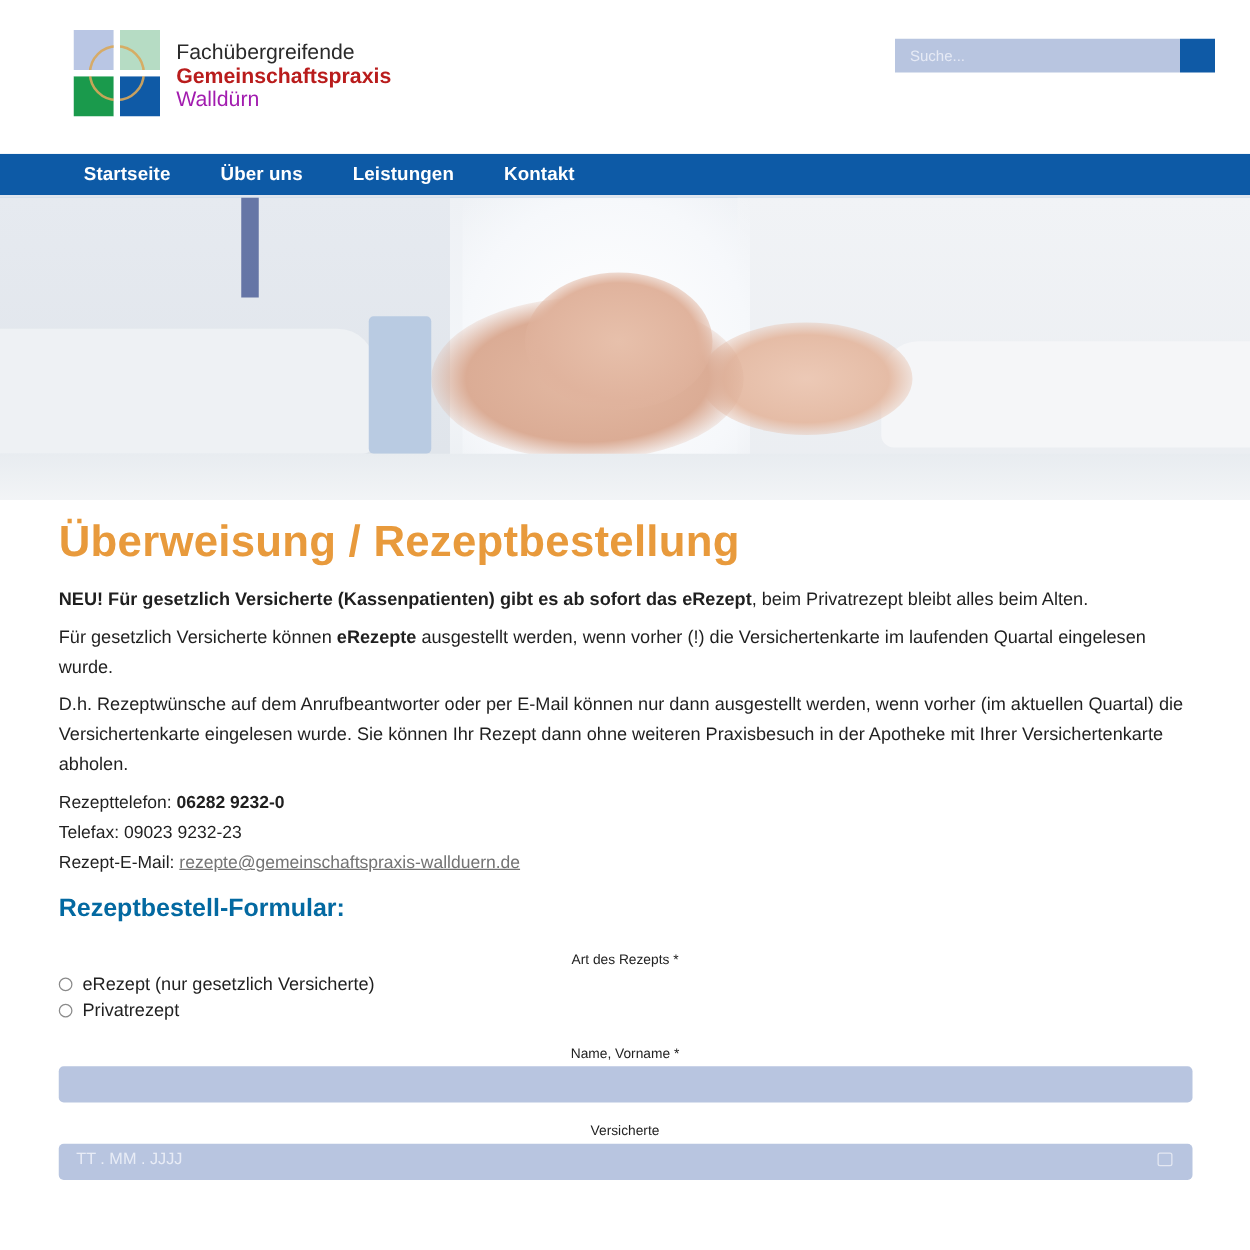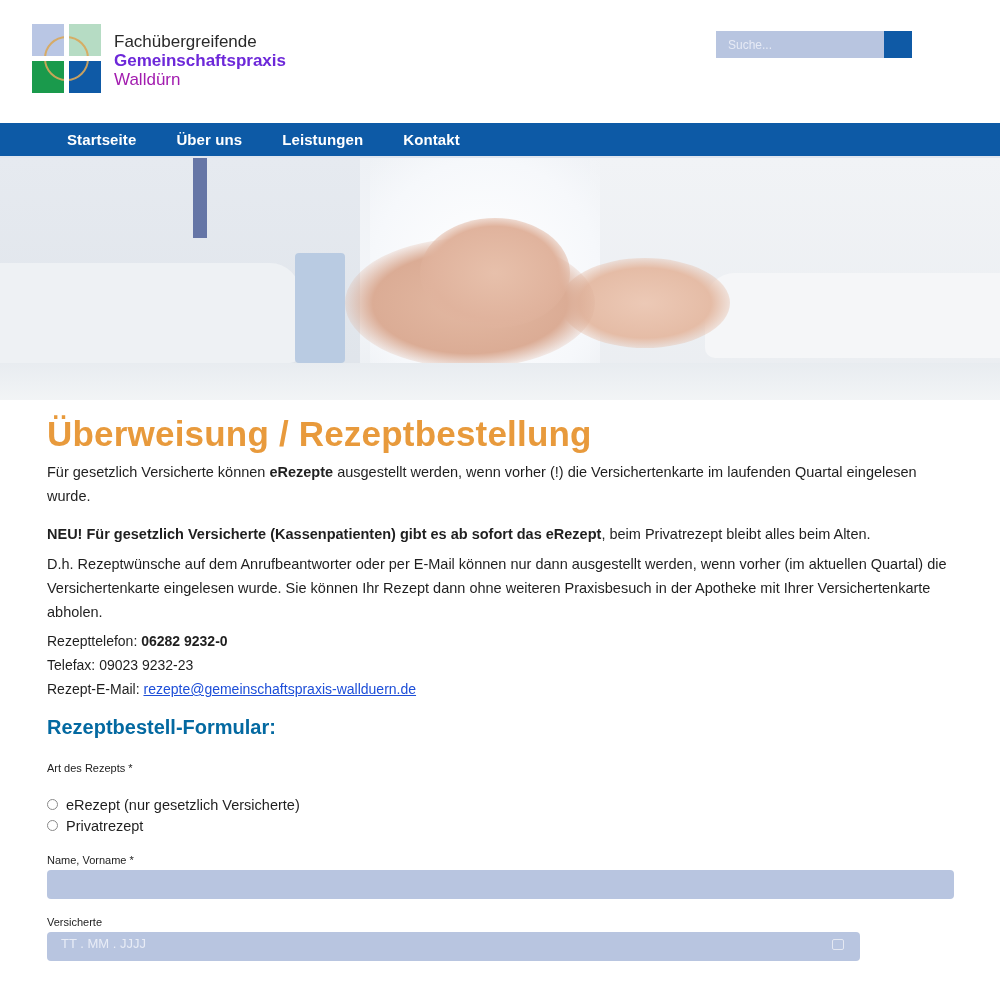--- a/index.html
+++ b/index.html
@@ -1,36 +1,36 @@
 <!DOCTYPE html>
 <html><head>
 <meta charset="utf-8">
 <style>
   * { box-sizing: border-box; margin: 0; padding: 0; }
   html, body { width: 1000px; height: 1000px; overflow: hidden; background: #ffffff; }
   body { font-family: "Liberation Sans", "DejaVu Sans", sans-serif; color: #1d1d1f; }
 
   .header { position: relative; height: 123px; background: #fff; }
-  .logo { position: absolute; left: 32px; top: 24px; display: flex; align-items: center; justify-content: flex-end; }
+  .logo { position: absolute; left: 59px; top: 24px; display: flex; align-items: center; justify-content: flex-end; }
   .logo-mark { position: relative; width: 69px; height: 69px; }
   .sq { position: absolute; width: 32px; height: 32px; }
   .sq.tl { left: 0; top: 0; background: #b9c6e4; }
   .sq.tr { left: 37px; top: 0; background: #b6dcc4; }
   .sq.bl { left: 0; top: 37px; background: #1a9a4c; }
   .sq.br { left: 37px; top: 37px; background: #0f5aa6; }
   .logo-arc { position: absolute; left: 12px; top: 12px; width: 45px; height: 45px; border: 2px solid #d9a75a; border-radius: 50%; opacity: 0.9; }
   .logo-gap-h { position: absolute; left: 0; top: 32px; width: 69px; height: 5px; background: #fff; }
   .logo-gap-v { position: absolute; left: 32px; top: 0; width: 5px; height: 69px; background: #fff; }
   .logo-text { margin-left: 13px; line-height: 19px; font-size: 17px; margin-top: 4px; }
   .logo-text .l1 { color: #2a2a2a; }
-  .logo-text .l2 { color: #6d28d9; font-weight: bold; }
+  .logo-text .l2 { color: #b91c1c; font-weight: bold; }
   .logo-text .l3 { color: #a21caf; }
 
   .search { position: absolute; left: 716px; top: 31px; display: flex; }
-  .search-input { width: 168px; height: 27px; background: #b8c5e0; border: none; padding-left: 12px; font-size: 12px; color: #e8ecf6; font-family: "Liberation Sans", sans-serif; outline: none; }
+  .search-input { width: 228px; height: 27px; background: #b8c5e0; border: none; padding-left: 12px; font-size: 12px; color: #e8ecf6; font-family: "Liberation Sans", sans-serif; outline: none; }
   .search-input::placeholder { color: #e6eaf5; }
   .search-btn { width: 28px; height: 27px; background: #0f5aa6; border: none; }
 
   .nav { height: 35px; background: #0d5aa6; display: flex; align-items: center; padding-left: 67px; border-bottom: 2px solid #e0e6ef; }
   .nav a { color: #ffffff; text-decoration: none; font-size: 15px; font-weight: bold; margin-right: 40px; letter-spacing: 0.1px; }
 
   .hero { position: relative; height: 242px; overflow: hidden; background: linear-gradient(180deg, #eef1f5 0%, #f4f6f9 60%, #e9edf1 100%); }
   .hero .coat-l { position: absolute; left: 0; top: 0; width: 360px; height: 242px; background: linear-gradient(180deg,#e6eaf0,#dfe4ea); }
   .hero .coat-l2 { position: absolute; left: 0; top: 105px; width: 300px; height: 100px; background: #eef1f4; border-radius: 0 30px 10px 0; }
   .hero .tie { position: absolute; left: 193px; top: 0; width: 14px; height: 80px; background: #3b4f8d; opacity: 0.75; }
@@ -45,31 +45,31 @@
 
   .content { padding: 0 47px; }
   .breadcrumb { margin-top: 21px; font-size: 10px; color: #6d6d6d; }
   .breadcrumb span.sep { margin: 0 5px; }
   h1 { margin-top: 14px; font-size: 35px; font-weight: bold; color: #e89a3c; letter-spacing: 0.2px; }
   .p { font-size: 14.5px; line-height: 24px; color: #1f1f1f; }
   .p1 { margin-top: 14px; }
   .p2 { margin-top: 6px; }
   .p3 { margin-top: 6px; }
   .contact { margin-top: 5px; font-size: 14px; line-height: 24px; color: #1f1f1f; }
-  .contact a { color: #1d4ed8; text-decoration: underline; }
+  .contact a { color: #737373; text-decoration: underline; }
   h2 { margin-top: 15px; font-size: 20px; font-weight: bold; color: #0369a1; }
-  .lbl { font-size: 11px; color: #222; }
+  .lbl { font-size: 11px; color: #222; text-align: center; }
   .lbl.first { margin-top: 23px; }
-  .radios { margin-top: 20px; }
+  .radios { margin-top: 3px; }
   .radio-row { display: flex; align-items: center; height: 21px; font-size: 14.5px; color: #1f1f1f; }
   .radio-circle { width: 11px; height: 11px; border: 1px solid #8a8a8a; border-radius: 50%; margin-right: 8px; background: #fff; }
   .lbl.name { margin-top: 18px; }
   .field { margin-top: 4px; width: 907px; height: 29px; background: #b8c5e0; border-radius: 4px; border: none; }
   .lbl.geb { margin-top: 17px; }
-  .date-field { position: relative; margin-top: 4px; width: 813px; height: 29px; background: #b8c5e0; border-radius: 4px; padding-left: 14px; font-size: 13px; color: #e8ecf6; line-height: 24px; }
+  .date-field { position: relative; margin-top: 4px; width: 907px; height: 29px; background: #b8c5e0; border-radius: 4px; padding-left: 14px; font-size: 13px; color: #e8ecf6; line-height: 24px; }
   .cal-icon { position: absolute; right: 16px; top: 7px; width: 12px; height: 11px; border: 1.5px solid #e4e8f2; border-radius: 2px; }
 </style>
 </head>
 <body>
 
 <div class="header">
   <div class="logo">
     <div class="logo-mark">
       <div class="sq tl"></div>
       <div class="sq tr"></div>
@@ -112,23 +112,23 @@
   <div class="hand1"></div>
   <div class="hand2"></div>
   <div class="cuff"></div>
   <div class="table"></div>
 </div>
 
 <main class="content">
 
   <h1>Überweisung / Rezeptbestellung</h1>
 
+  <p class="p p1"><strong>NEU! Für gesetzlich Versicherte (Kassenpatienten) gibt es ab sofort das eRezept</strong><span>, beim Privatrezept bleibt alles beim Alten.</span></p>
+
   <p class="p p2"><span>Für gesetzlich Versicherte können </span><strong>eRezepte</strong><span> ausgestellt werden, wenn vorher (!) die Versichertenkarte im laufenden Quartal eingelesen wurde.</span></p>
-
-  <p class="p p1"><strong>NEU! Für gesetzlich Versicherte (Kassenpatienten) gibt es ab sofort das eRezept</strong><span>, beim Privatrezept bleibt alles beim Alten.</span></p>
 
   <p class="p p3">D.h. Rezeptwünsche auf dem Anrufbeantworter oder per E-Mail können nur dann ausgestellt werden, wenn vorher (im aktuellen Quartal) die Versichertenkarte eingelesen wurde. Sie können Ihr Rezept dann ohne weiteren Praxisbesuch in der Apotheke mit Ihrer Versichertenkarte abholen.</p>
 
   <div class="contact">
     <div><span>Rezepttelefon: </span><strong>06282 9232-0</strong></div>
     <div><span>Telefax: </span><span>09023 9232-23</span></div>
     <div><span>Rezept-E-Mail: </span><a href="#">rezepte@gemeinschaftspraxis-wallduern.de</a></div>
   </div>
 
   <h2>Rezeptbestell-Formular:</h2>

